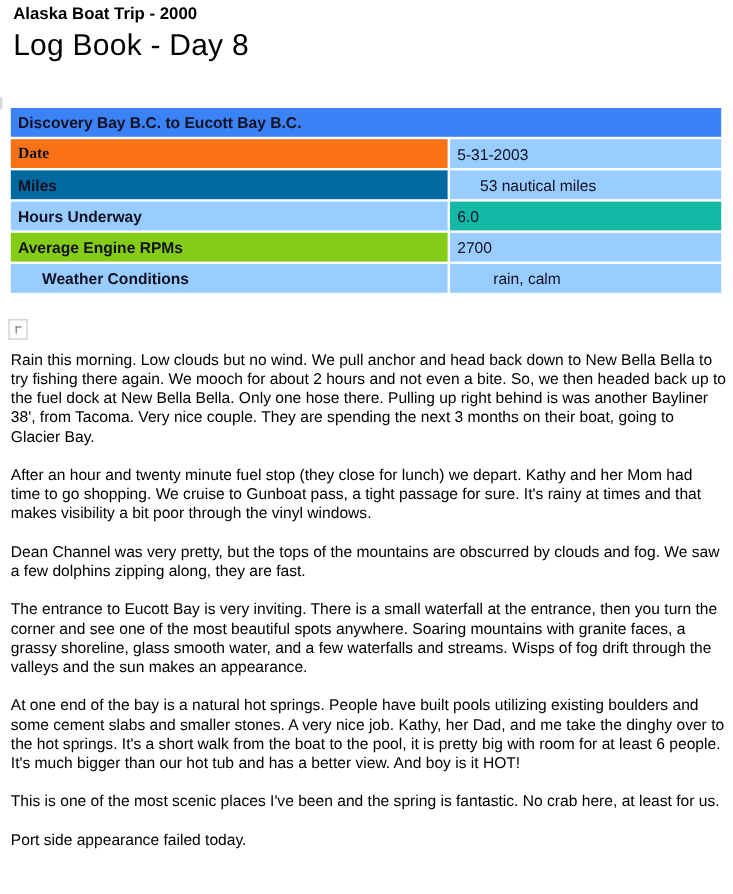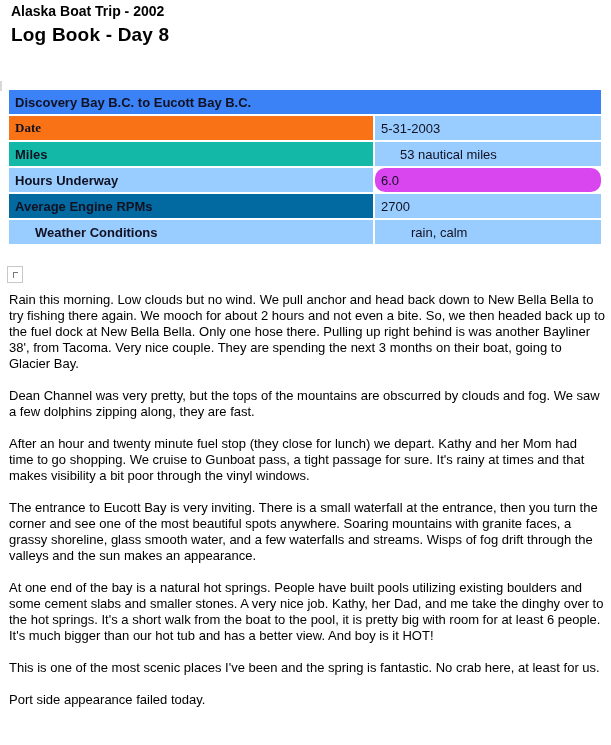--- a/index.html
+++ b/index.html
@@ -1,73 +1,73 @@
 <!DOCTYPE html>
 <html><head>
 <meta charset="utf-8">
 <style>
   html, body { margin: 0; padding: 0; background: #ffffff; }
   body { width: 611px; height: 745px; overflow: hidden; position: relative;
          font-family: "Liberation Sans", sans-serif; color: #000; }
   .subtitle { position: absolute; left: 11px; top: 3px; font-size: 14px; font-weight: bold; margin: 0; }
-  .title { position: absolute; left: 11px; top: 24px; font-size: 19px; font-weight: bold; margin: 0; letter-spacing: 0.2px; }
+  .title { position: absolute; left: 11px; top: 24px; font-size: 25px; font-weight: normal; margin: 0; letter-spacing: 0.2px; }
   .left-rule { position: absolute; left: 0; top: 81px; width: 2px; height: 10px; background: #d8d8d8; }
   table.log { position: absolute; left: 7px; top: 88px; width: 596px; border-collapse: separate;
               border-spacing: 2px; font-size: 13px; }
   table.log td { height: 24px; padding: 0 0 0 6px; vertical-align: middle; }
   td.route { background: #ffcc99; font-weight: bold; color: #111122; }
   td.label { background: #99ccff; font-weight: bold; color: #111122; width: 338px; }
   td.value { background: #99ccff; color: #111122; }
   .img-placeholder { position: absolute; left: 7px; top: 266px; width: 16px; height: 17px;
                      border: 1px solid #c8c8c8; box-sizing: border-box; background: #fff; }
   .img-placeholder .glyph { position: absolute; left: 5px; top: 5px; width: 4px; height: 5px;
                             border-left: 1px solid #777; border-top: 1px solid #777; }
   .body-text { position: absolute; left: 9px; top: 292px; width: 596px; font-size: 13px; line-height: 16px; }
   .body-text p { margin: 0 0 16px 0; }
 </style>
 </head>
 <body>
 
-<h2 class="subtitle">Alaska Boat Trip - 2002</h2>
+<h2 class="subtitle">Alaska Boat Trip - 2000</h2>
 <h1 class="title">Log Book - Day 8</h1>
 <div class="left-rule"></div>
 
 <table class="log">
   <tbody>
       <tr>
     <td class="route" colspan="2" style="background: #3b82f6;">Discovery Bay B.C.  to  Eucott Bay B.C.</td>
   </tr>
   <tr>
     <td class="label" style="background: #f97316; font-family: Liberation Serif, serif;">Date</td>
     <td class="value" style="background: rgb(153, 204, 255);">5-31-2003</td>
   </tr>
   <tr>
-    <td class="label" style="background: #14b8a6;">Miles</td>
+    <td class="label" style="background: #0369a1;">Miles</td>
     <td class="value" style="background: rgb(153, 204, 255); padding-left: 25px;">53 nautical miles</td>
   </tr>
   <tr>
     <td class="label" style="background: rgb(153, 204, 255);">Hours Underway</td>
-    <td class="value" style="background: #d946ef; border-radius: 10px;">6.0</td>
+    <td class="value" style="background: #14b8a6;">6.0</td>
   </tr>
   <tr>
-    <td class="label" style="background: #0369a1;">Average Engine RPMs</td>
+    <td class="label" style="background: #84cc16;">Average Engine RPMs</td>
     <td class="value" style="background: rgb(153, 204, 255); margin-left: 44px;">2700</td>
   </tr>
   <tr>
     <td class="label" style="background: rgb(153, 204, 255); padding-left: 26px;">Weather Conditions</td>
     <td class="value" style="background: rgb(153, 204, 255); padding-left: 36px;">rain, calm</td>
   </tr>
 </tbody>
   </table>
 
 <div class="img-placeholder">
   <span class="glyph"></span>
 </div>
 
 <div class="body-text">
   <p>Rain this morning.  Low clouds but no wind.  We pull anchor and head back down to New Bella Bella to try fishing there again.  We mooch for about 2 hours and not even a bite.  So, we then headed back up to the fuel dock at New Bella Bella.  Only one hose there.  Pulling up right behind is was another Bayliner 38', from Tacoma.  Very nice couple.  They are spending the next 3 months on their boat, going to Glacier Bay.</p>
+  <p>After an hour and twenty minute fuel stop (they close for lunch) we depart.  Kathy and her Mom had time to go shopping.  We cruise to Gunboat pass, a tight passage for sure.  It's rainy at times and that makes visibility a bit poor through the vinyl windows.</p>
   <p>Dean Channel was very pretty, but the tops of the mountains are obscurred by clouds and fog.  We saw a few dolphins zipping along, they are fast.</p>
-  <p>After an hour and twenty minute fuel stop (they close for lunch) we depart.  Kathy and her Mom had time to go shopping.  We cruise to Gunboat pass, a tight passage for sure.  It's rainy at times and that makes visibility a bit poor through the vinyl windows.</p>
   <p>The entrance to Eucott Bay is very inviting.  There is a small waterfall at the entrance, then you turn the corner and see one of the most beautiful spots anywhere.  Soaring mountains with granite faces, a grassy shoreline, glass smooth water, and a few waterfalls and streams.  Wisps of fog drift through the valleys and the sun makes an appearance.</p>
   <p>At one end of the bay is a natural hot springs.  People have built pools utilizing existing boulders and some cement slabs and smaller stones.  A very nice job.  Kathy, her Dad, and me take the dinghy over to the hot springs.  It's a short walk from the boat to the pool, it is pretty big with room for at least 6 people.  It's much bigger than our hot tub and has a better view.  And boy is it HOT!</p>
   <p>This is one of the most scenic places I've been and the spring is fantastic.  No crab here, at least for us.</p>
   <p>Port side appearance failed today.</p>
 </div>
 
 </body></html>

